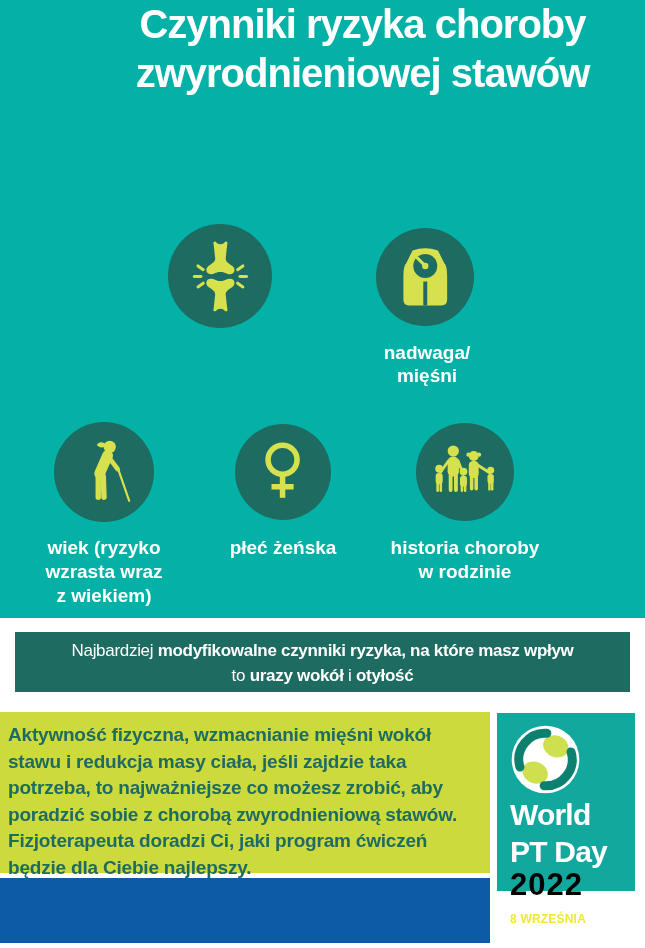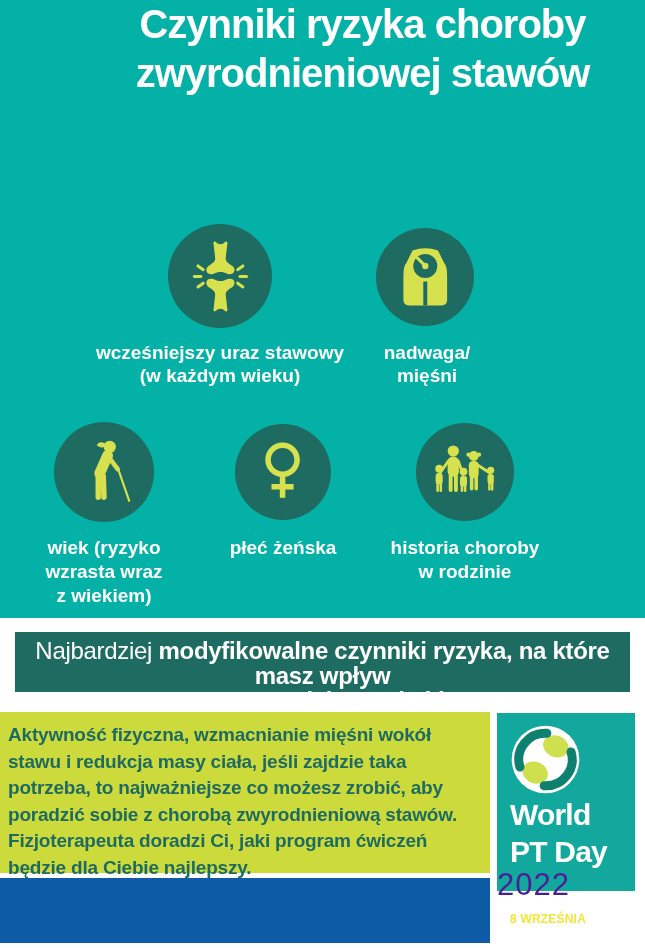--- a/index.html
+++ b/index.html
@@ -44,21 +44,21 @@
     white-space:pre-line;
   }
   .l1 { left:75px;  top:341px; width:290px; line-height:23px; }
   .l2 { left:347px; top:341px; width:160px; line-height:23px; }
   .l3 { left:24px;  top:536px; width:160px; line-height:24px; }
   .l4 { left:203px; top:536px; width:160px; line-height:24px; }
   .l5 { left:365px; top:536px; width:200px; line-height:24px; }
 
   .highlight {
     left:15px; top:632px; width:615px; height:60px; background:#1e6b61;
-    color:#fff; font-size:24px; line-height:25px; text-align:center;
+    color:#fff; font-size:17px; line-height:25px; text-align:center;
     letter-spacing:-0.3px; padding-top:6px; box-sizing:border-box;
   }
   .highlight b { font-weight:bold; }
 
   
   .advice {
     left:0; top:712px; width:490px; height:161px; background:#cdda3c;
     color:#1e6b61; font-weight:bold; font-size:19px; line-height:26.5px;
     padding:10px 0 0 8px; box-sizing:border-box; white-space:pre-line;
     letter-spacing:-0.2px;
@@ -66,21 +66,21 @@
 
   
   .footer-bar { left:0; top:878px; width:490px; height:65px; background:#0d5aa7; }
 
   
   .event-panel { left:497px; top:713px; width:138px; height:178px; background:#12a89e; }
   .event-logo { left:14px; top:12px; width:69px; height:69px; }
   .event-line { left:13px; color:#fff; font-weight:bold; letter-spacing:-0.8px; }
   .ev1 { top:85px;  font-size:30px; }
   .ev2 { top:122px; font-size:30px; }
-  .ev-year { left:0; top:154px; color:#4c1d95; font-weight:normal; font-size:31px; letter-spacing:1px; }
+  .ev-year { left:13px; top:154px; color:#000000; font-weight:bold; font-size:31px; letter-spacing:1px; }
   .ev-date { left:13px; top:199px; color:#f2e636; font-weight:bold; font-size:12px; letter-spacing:0.2px; }
 </style>
 </head>
 <body>
 
 <div id="poster">
 
   <svg width="0" height="0" style="position:absolute">
     <symbol id="wpt-logo" viewBox="0 0 100 100">
       <circle cx="50" cy="50" r="49" fill="#ffffff"></circle>
@@ -108,22 +108,20 @@
       <g stroke="currentColor" stroke-width="4" stroke-linecap="round">
         <line x1="20" y1="36" x2="27" y2="41"></line>
         <line x1="15" y1="50" x2="24" y2="50"></line>
         <line x1="20" y1="64" x2="27" y2="59"></line>
         <line x1="80" y1="36" x2="73" y2="41"></line>
         <line x1="85" y1="50" x2="76" y2="50"></line>
         <line x1="80" y1="64" x2="73" y2="59"></line>
       </g>
     </svg>
   </div>
-  <div class="abs factor-label l1">wcześniejszy uraz stawowy
-(w każdym wieku)</div>
 
   <div class="abs circle c2">
     <svg viewBox="0 0 100 100">
       <path fill="currentColor" d="M32,12 Q50,6 68,12 L77,30 Q81,34 81,48 L81,82 Q81,90 73,90 L27,90 Q19,90 19,82 L19,48 Q19,34 23,30 Z"></path>
       <circle cx="50" cy="34" r="17" fill="#1e6b61"></circle>
       <line x1="50" y1="34" x2="39" y2="23" stroke="currentColor" stroke-width="4.5" stroke-linecap="round"></line>
       <circle cx="50" cy="34" r="4.5" fill="currentColor"></circle>
       <rect x="47.2" y="56" width="5.6" height="34" fill="#1e6b61"></rect>
     </svg>
   </div>
@@ -189,21 +187,21 @@
         <line x1="40" y1="34" x2="47" y2="53"></line>
         <line x1="68" y1="40" x2="85" y2="51"></line>
       </g>
     </svg>
   </div>
   <div class="abs factor-label l5">historia choroby
 w rodzinie</div>
 
   <div class="abs highlight">
     <div><span>Najbardziej </span><b>modyfikowalne czynniki ryzyka, na które masz wpływ</b></div>
-    <div><span>to </span><b>urazy ciała</b><span> i </span><b>otyłość</b></div>
+    <div><span>to </span><b>urazy wokół</b><span> i </span><b>otyłość</b></div>
   </div>
 
   <div class="abs advice">Aktywność fizyczna, wzmacnianie mięśni wokół
 stawu i redukcja masy ciała, jeśli zajdzie taka
 potrzeba, to najważniejsze co możesz zrobić, aby
 poradzić sobie z chorobą zwyrodnieniową stawów.
 Fizjoterapeuta doradzi Ci, jaki program ćwiczeń
 będzie dla Ciebie najlepszy.</div>
 
   <div class="abs footer-bar">

